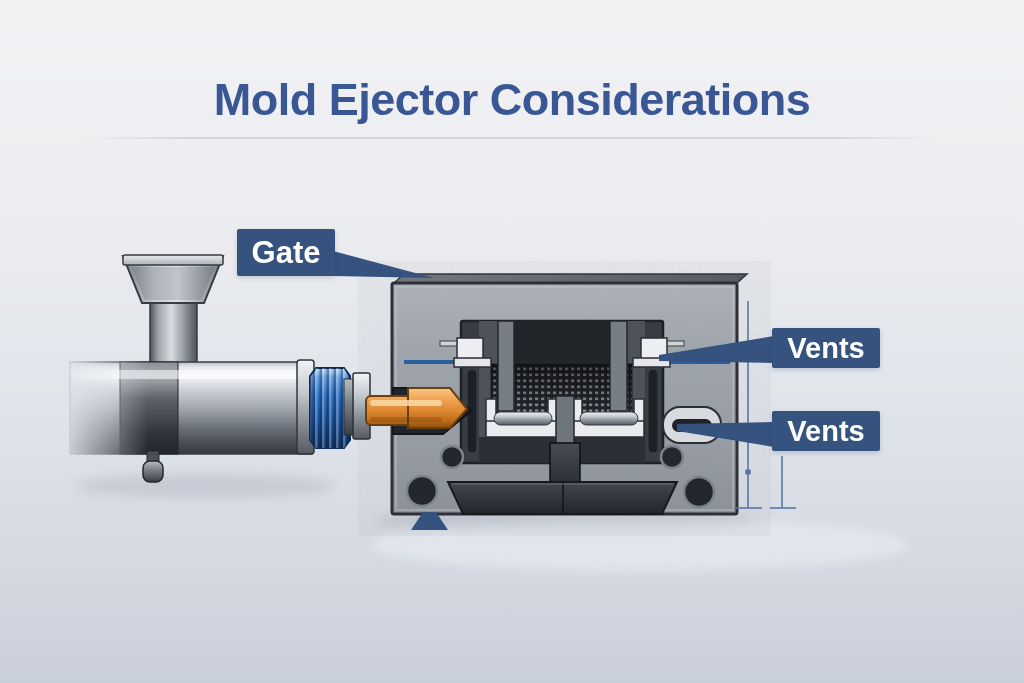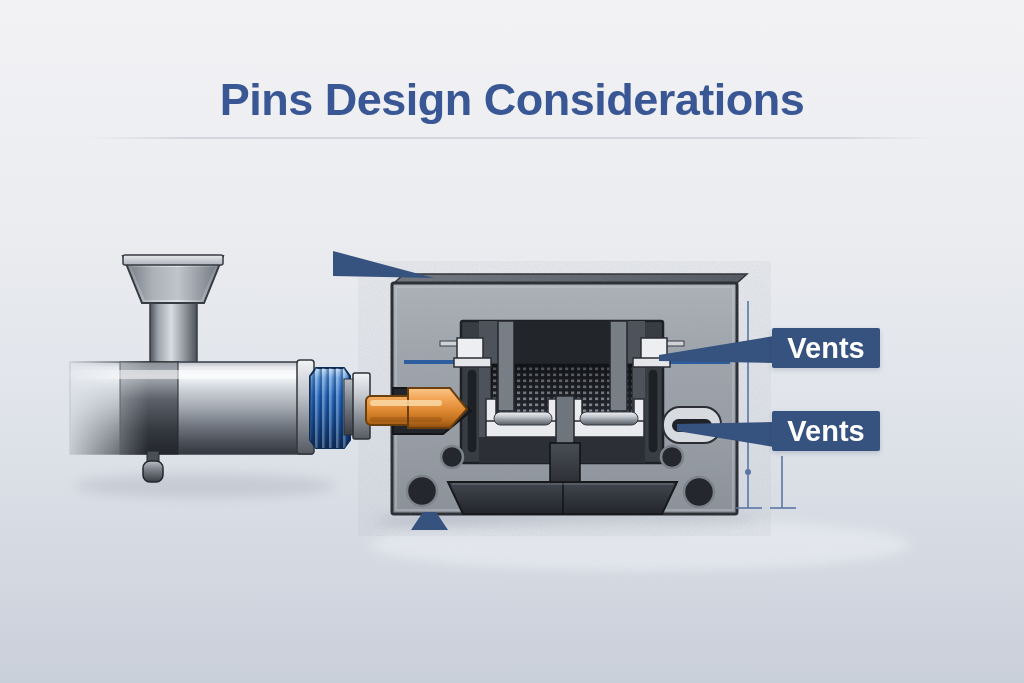--- a/index.html
+++ b/index.html
@@ -276,22 +276,25 @@
   </g>
 
   <g fill="var(--callout)">
     <polygon points="333,251 434,278 333,276"></polygon>
     <polygon points="774,336 774,363 659,361 659,355"></polygon>
     <polygon points="774,422 774,447 677,431 677,424"></polygon>
     <polygon points="411,530 448,530 436,512 423,512"></polygon>
   </g>
 </svg>
 
-  <div class="page-title">Pins Design Considerations</div>
+  <div class="page-title">Mold Ejector Considerations</div>
   <div class="title-rule"></div>
 
+  <div class="callout gate">
+    <span>Gate</span>
+  </div>
   <div class="callout vents-top">
     <span>Vents</span>
   </div>
   <div class="callout vents-side">
     <span>Vents</span>
   </div>
 </div>
 
 </body></html>

